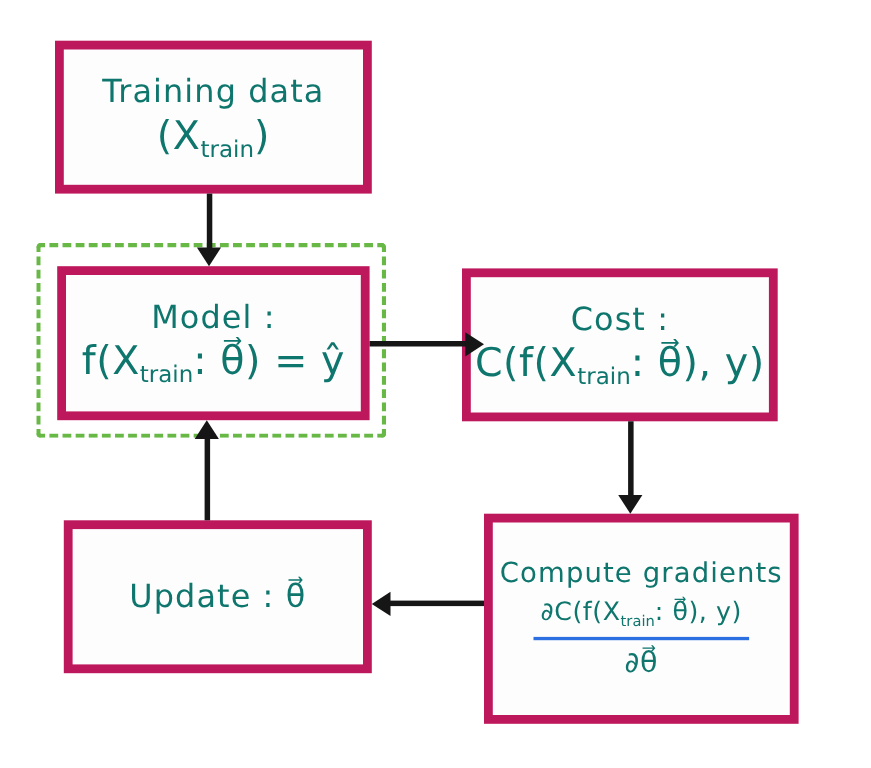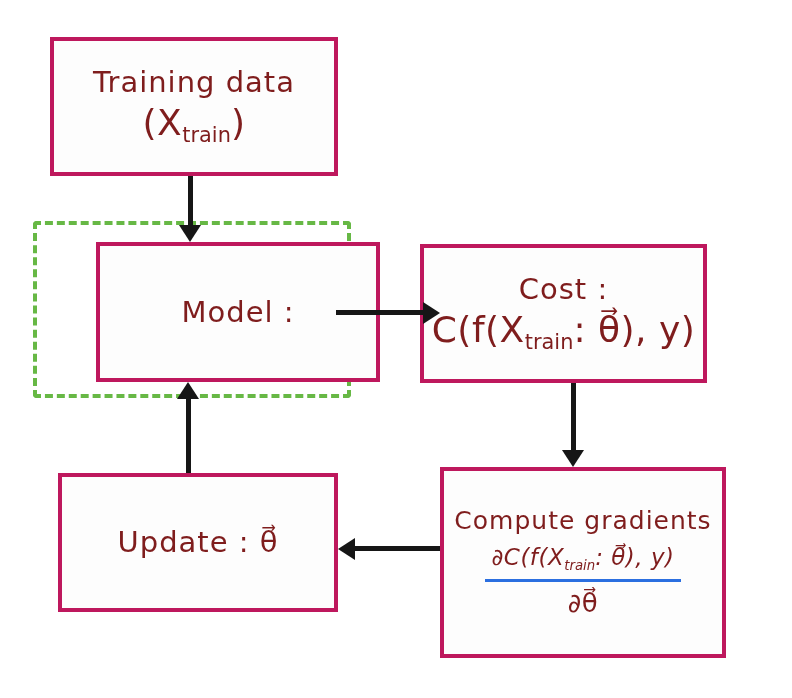--- a/index.html
+++ b/index.html
@@ -11,23 +11,23 @@
   .canvas {
     position: relative;
     width: 792px;
     height: 698px;
     background: #ffffff;
     overflow: hidden;
   }
   .box {
     position: absolute;
     box-sizing: border-box;
-    border: 4px solid #be185d;
+    border: 8px solid #be185d;
     background: #fdfdfd;
-    color: #7f1d1d;
+    color: #0f766e;
     display: flex;
     flex-direction: column;
     align-items: center;
     justify-content: center;
     text-align: center;
     line-height: 1.25;
   }
   .box .title {
     font-size: 29px;
     letter-spacing: 1px;
@@ -47,33 +47,32 @@
     box-sizing: border-box;
     left: 33px;
     top: 221px;
     width: 318px;
     height: 177px;
     border: 4px dashed #67b845;
     border-radius: 4px;
     background: transparent;
   }
   .box-training { left: 50px; top: 37px;  width: 288px; height: 139px; }
-  .box-model    { left: 52px; top: 242px; width: 284px; height: 140px; margin-left: 44px; }
+  .box-model    { left: 52px; top: 242px; width: 284px; height: 140px; }
   .box-cost     { left: 420px; top: 244px; width: 287px; height: 139px; }
   .box-gradients{ left: 440px; top: 467px; width: 286px; height: 191px; }
   .box-update   { left: 58px; top: 473px; width: 280px; height: 139px; }
 
   .box-gradients .title { font-size: 25px; margin-bottom: 6px; }
   .box-gradients .formula { font-size: 23px; }
   .fraction { display: inline-block; text-align: center; }
   .fraction .numerator {
     display: block;
     border-bottom: 3px solid #2b6fe0;
     padding: 0 6px 5px 6px;
-    font-style: italic;
   }
   .fraction .denominator {
     display: block;
     padding-top: 5px;
     font-size: 26px;
   }
 
   
   .arrow-line {
     position: absolute;
@@ -96,20 +95,21 @@
 
   <div class="dashed-frame"></div>
 
   <div class="box box-training">
     <div class="title">Training data</div>
     <div class="formula"><span>(X</span><sub class="trainsub">train</sub><span>)</span></div>
   </div>
 
   <div class="box box-model">
     <div class="title">Model :</div>
+    <div class="formula"><span>f(X</span><sub class="trainsub">train</sub><span>: θ⃗) = ŷ</span></div>
   </div>
 
   <div class="box box-cost">
     <div class="title">Cost :</div>
     <div class="formula"><span>C(f(X</span><sub class="trainsub">train</sub><span>: θ⃗), y)</span></div>
   </div>
 
   <div class="box box-gradients">
     <div class="title">Compute gradients</div>
     <div class="formula fraction">

